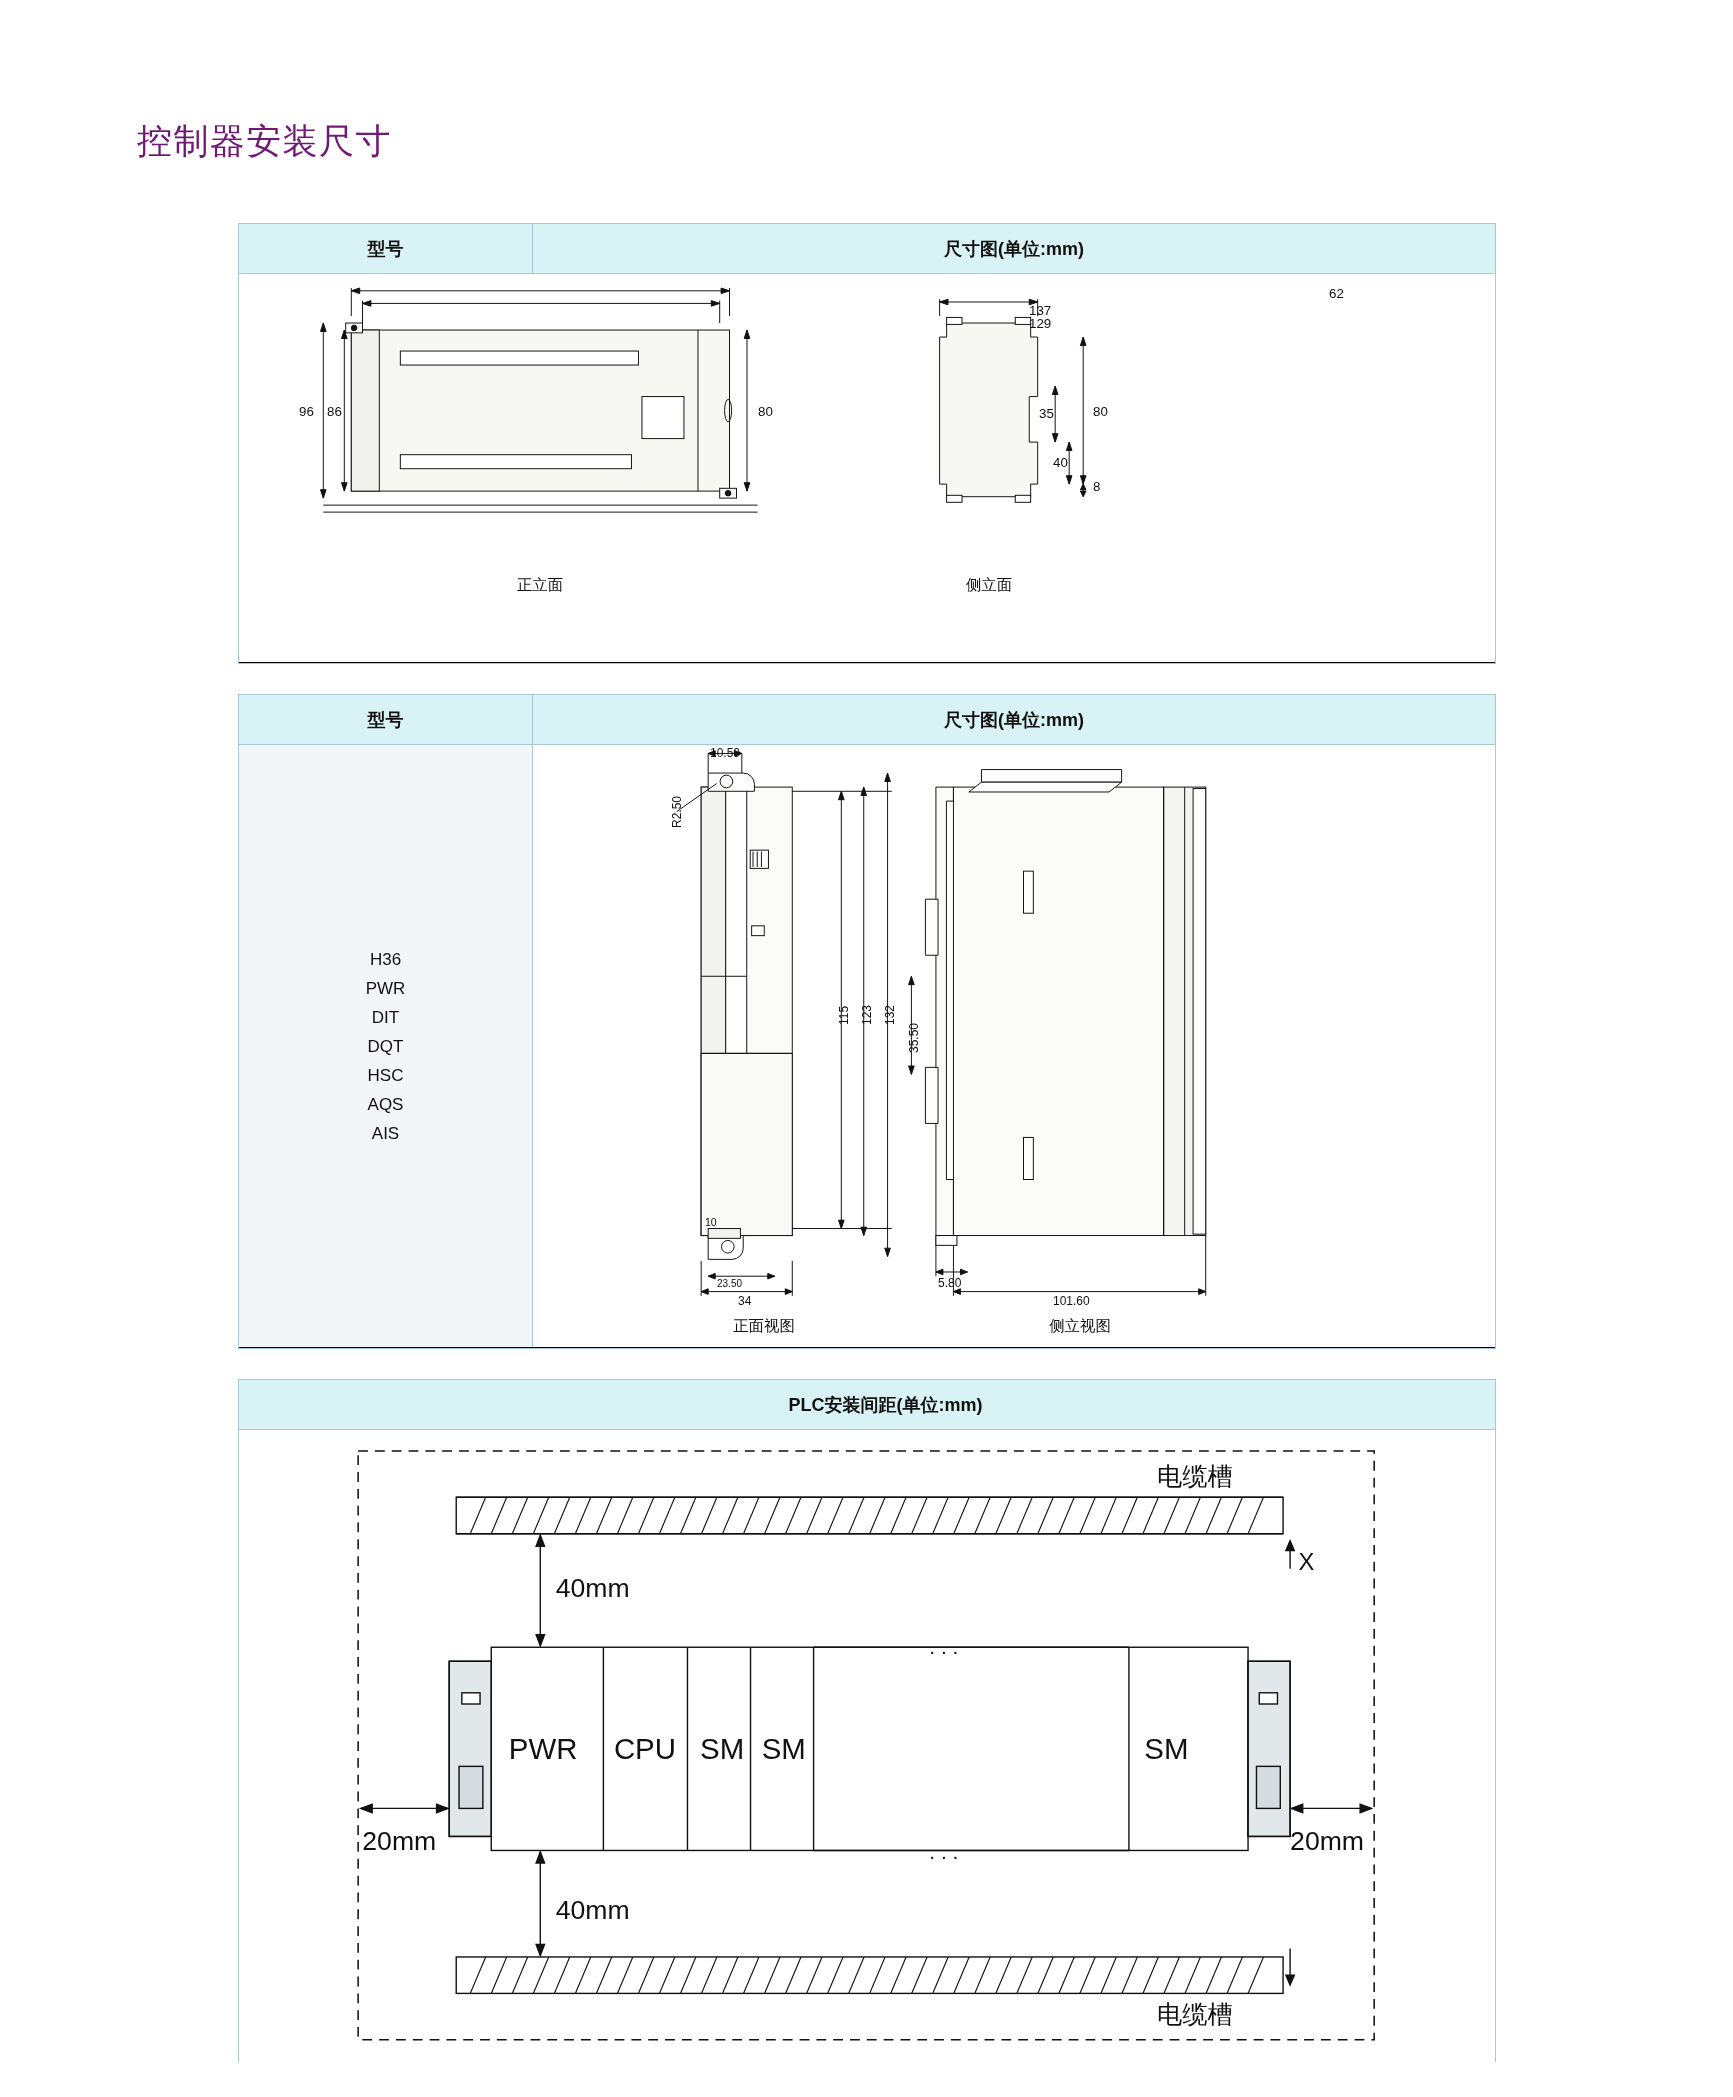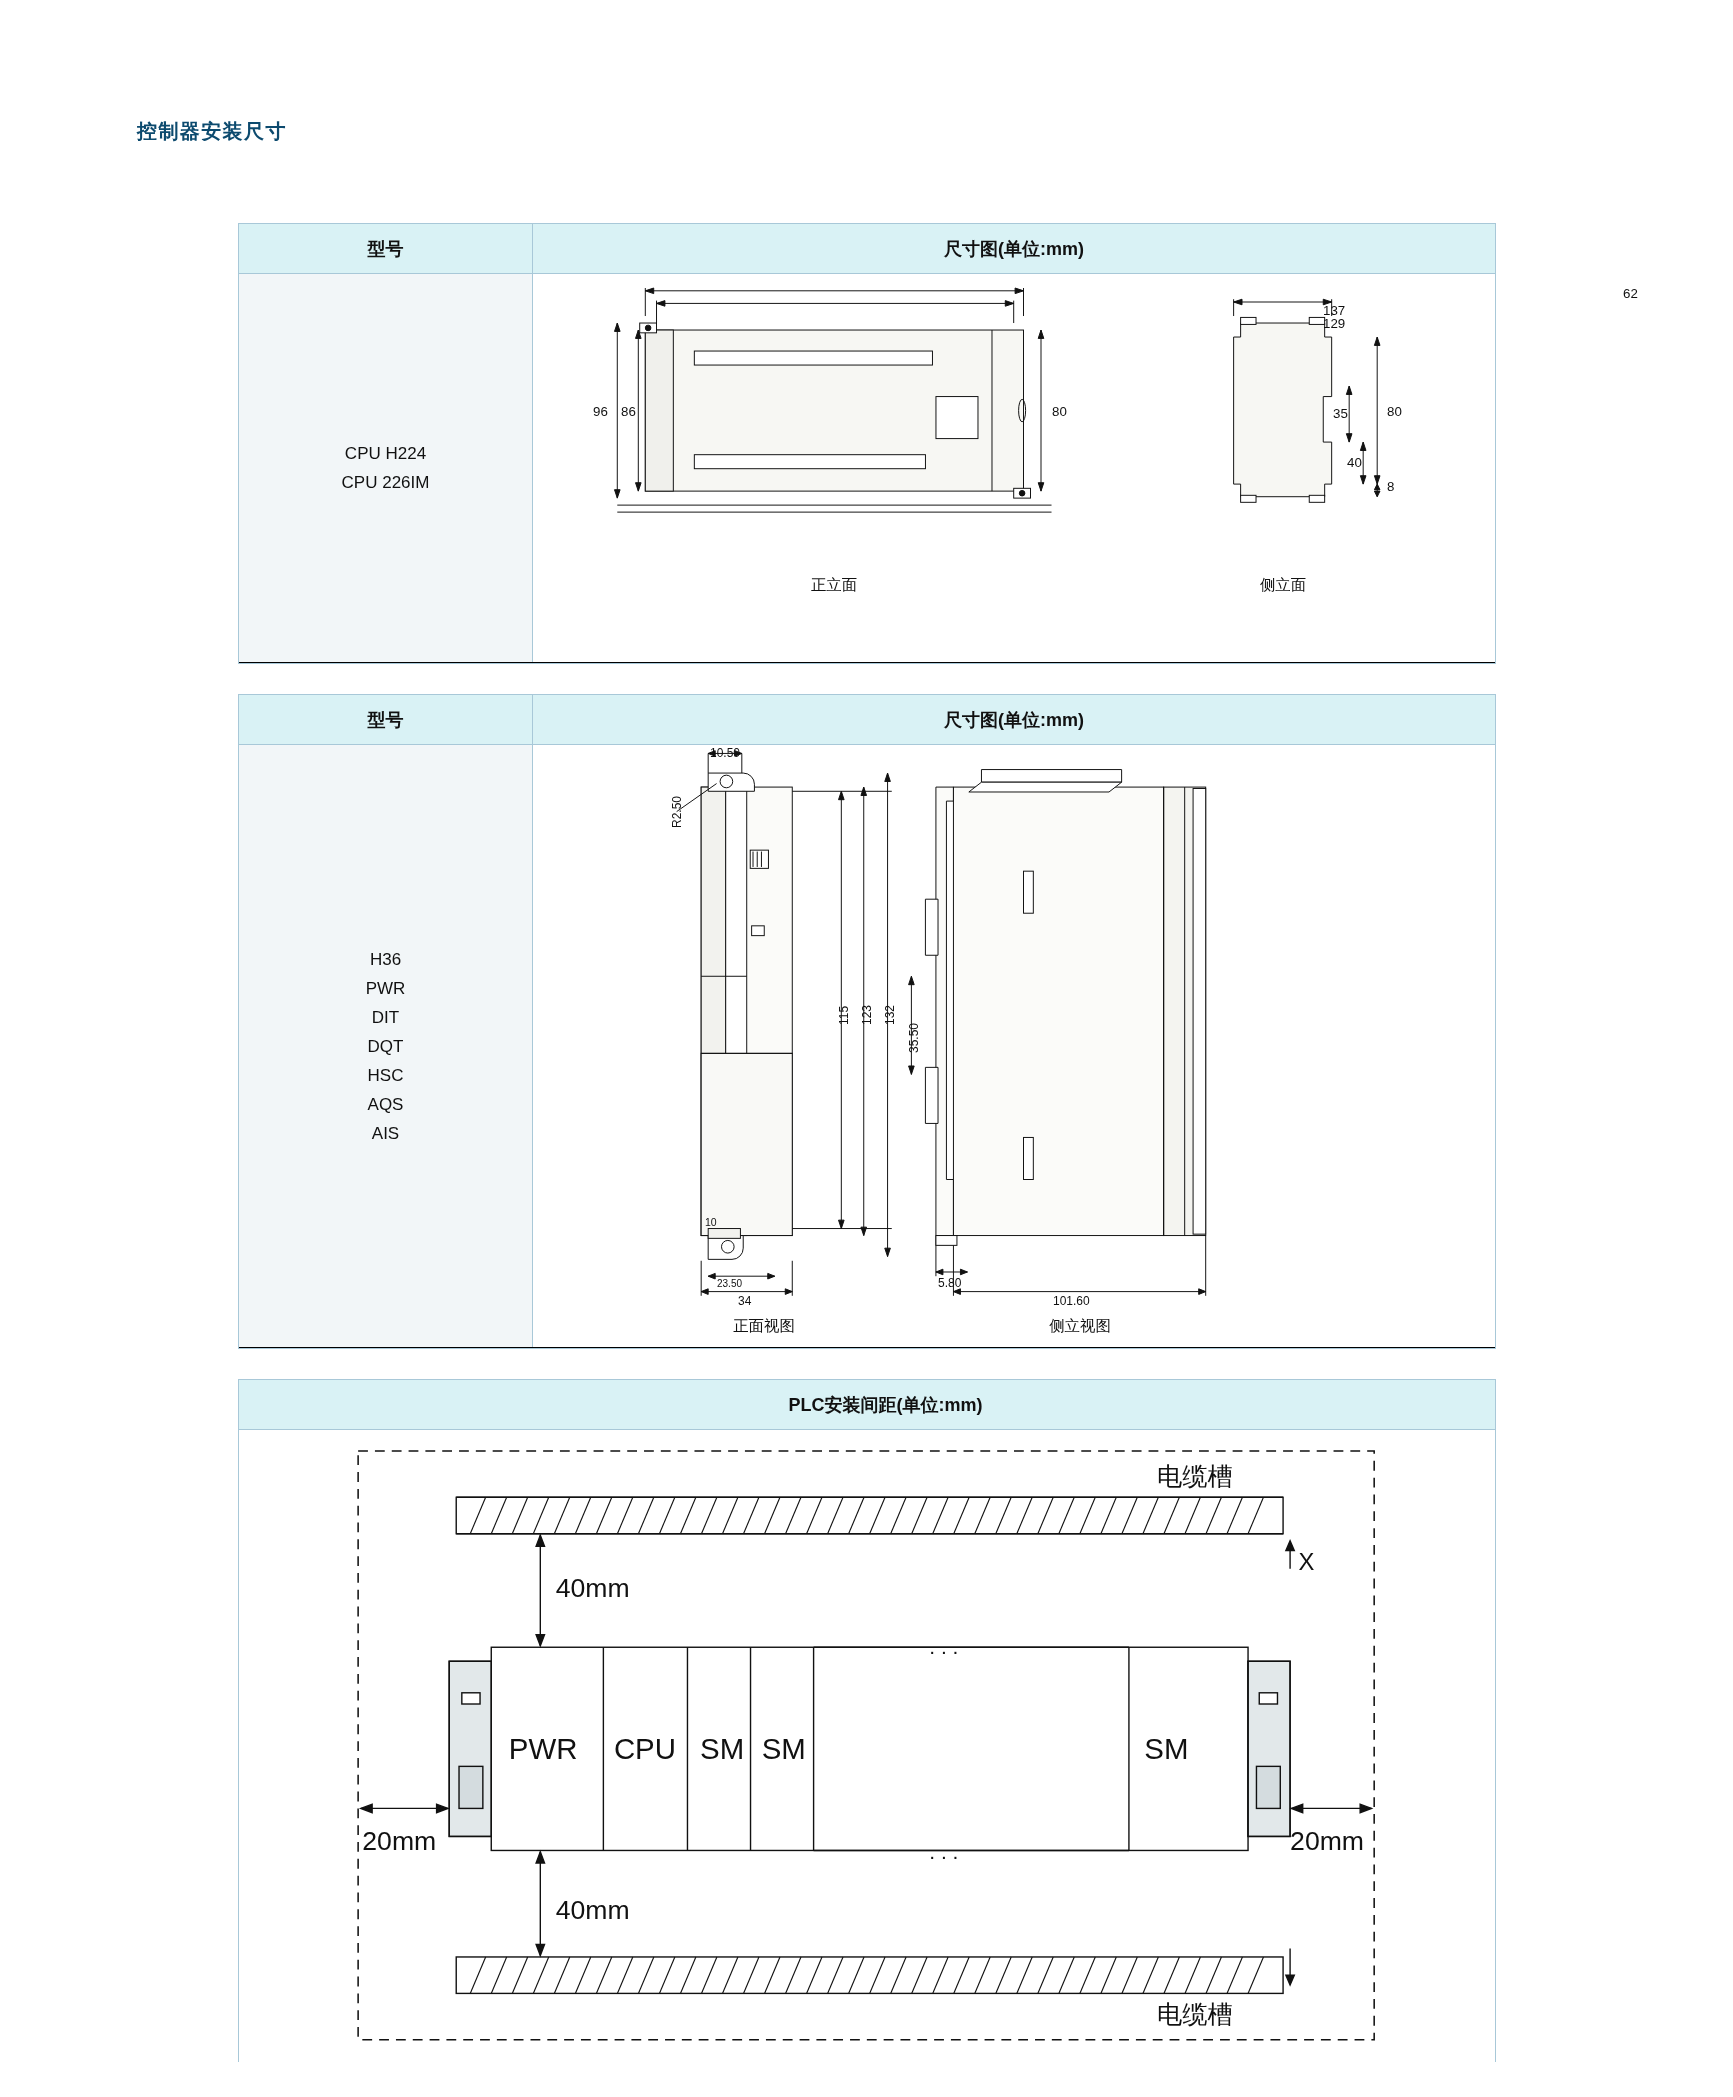--- a/index.html
+++ b/index.html
@@ -9,23 +9,23 @@
     height: 2097px;
     background: #ffffff;
     font-family: "Liberation Sans", sans-serif;
     color: #000;
     position: relative;
   }
   .page-title {
     position: absolute;
     left: 137px;
     top: 118px;
-    font-size: 20px;
-    font-weight: bold;
-    color: #0c4a6e;
+    font-size: 35px;
+    font-weight: normal;
+    color: #701a75;
     letter-spacing: 1.4px;
   }
 
   
   .card {
     position: absolute;
     border: 1.4px solid #a8c8d8;
     background: #000000;
   }
   .card .hdr {
@@ -90,24 +90,20 @@
 <body>
 
 <div class="page-title">控制器安装尺寸</div>
 
 <div class="card" id="card1">
   <div class="hdr">
     <div class="hdr-cell left">型号</div>
     <div class="hdr-cell right">尺寸图(单位:mm)</div>
   </div>
   <div class="body">
-    <div class="body-left">
-      <div>CPU H224</div>
-      <div>CPU 226IM</div>
-    </div>
     <div class="body-right">
 
       <svg width="960" height="388" viewBox="0 0 1370 554">
         <g stroke="#111" fill="none" stroke-width="1.4">
 
           <rect x="160" y="80" width="540" height="230" fill="#f7f7f3"></rect>
           <rect x="160" y="80" width="40" height="230" fill="#f0f0ec"></rect>
           <line x1="200" y1="145" x2="200" y2="145"></line>
           <rect x="230" y="110" width="340" height="20" fill="#ffffff"></rect>
           <rect x="230" y="258" width="330" height="20" fill="#ffffff"></rect>

